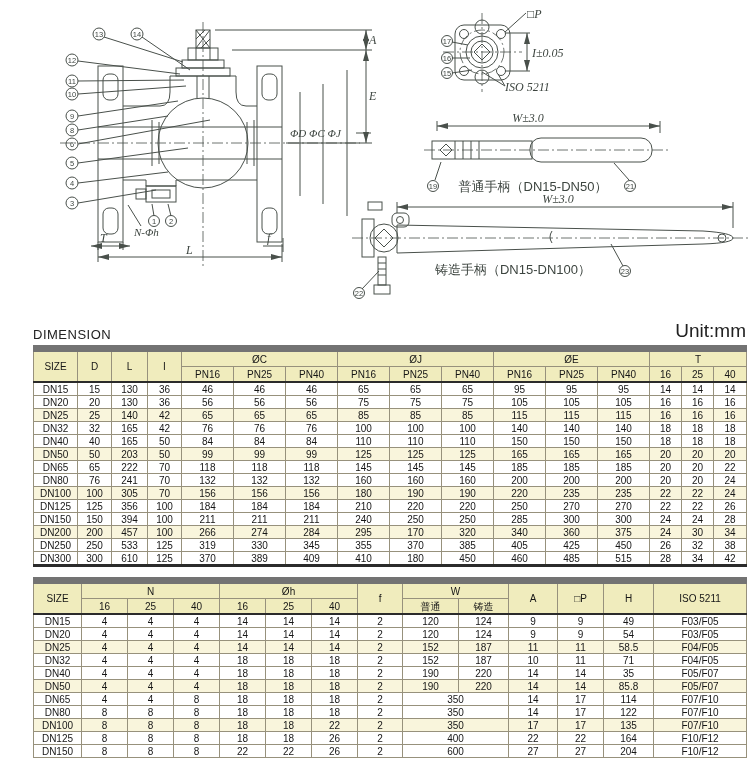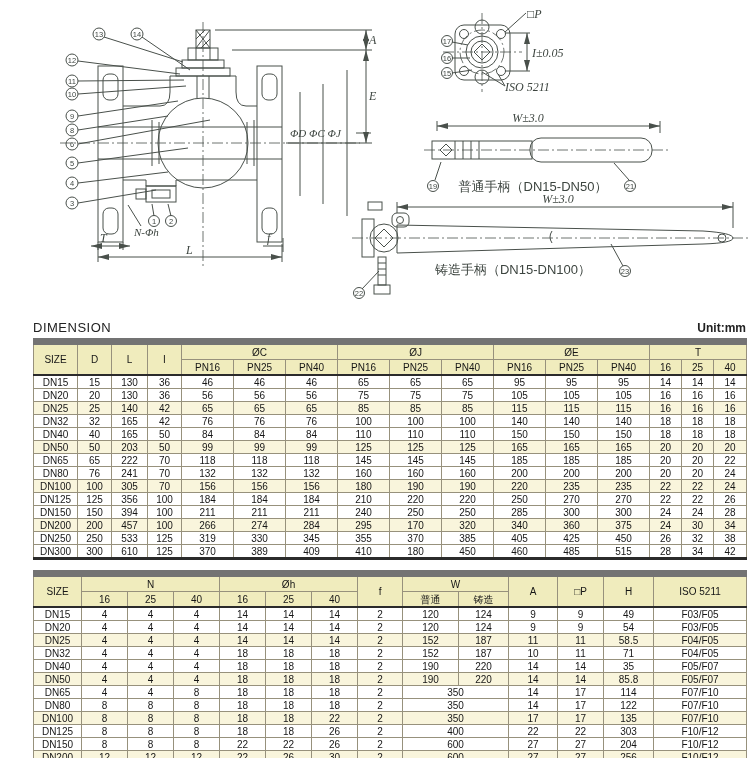--- a/index.html
+++ b/index.html
@@ -7,21 +7,21 @@
   .draw-wrap{width:750px;height:318px;}
   svg text{fill:#3c443f;}
   .ln{stroke:#49504b;stroke-width:1;fill:none;}
   .cl{stroke:#49504b;stroke-width:0.8;fill:none;stroke-dasharray:11 3 2 3;}
   .dim{font:italic 12px "Liberation Serif",serif;}
   .dim2{font:italic 11px "Liberation Serif",serif;}
   .cn{font:13px "Liberation Sans",sans-serif;}
   .co{font:7.5px "Liberation Sans",sans-serif;text-anchor:middle;}
   .hdr{display:flex;justify-content:space-between;align-items:flex-end;width:713px;margin:2px 0 3px 33px;}
   .hdr .ttl{font-size:13px;letter-spacing:0.5px;color:#222;}
-  .hdr .unit{font-size:12px;color:#222;font-weight:bold;}
+  .hdr .unit{font-size:19px;color:#222;}
   table{border-collapse:collapse;table-layout:fixed;width:713px;margin-left:33px;
         font:10px "Liberation Sans",sans-serif;color:#161616;
         border-top:7px solid #737373;border-bottom:3px solid #2b2b2b;}
   th,td{border:1px solid #97917c;text-align:center;padding:0;height:12px;line-height:11px;overflow:hidden;white-space:nowrap;}
   th{background:#f0ecbd;font-weight:normal;height:14px;}
   thead{border-bottom:2px solid #2b2b2b;}
   td{background:#ffffff;}
   tr.hl td{background:#f9f5dc;}
   #table2{margin-top:10px;}
 </style>
@@ -755,21 +755,21 @@
         <td>8</td>
         <td>8</td>
         <td>8</td>
         <td>18</td>
         <td>18</td>
         <td>26</td>
         <td>2</td>
         <td colspan="2">400</td>
         <td>22</td>
         <td>22</td>
-        <td>303</td>
+        <td>164</td>
         <td>F10/F12</td>
       </tr>
       <tr>
         <td>DN150</td>
         <td>8</td>
         <td>8</td>
         <td>8</td>
         <td>22</td>
         <td>22</td>
         <td>26</td>

